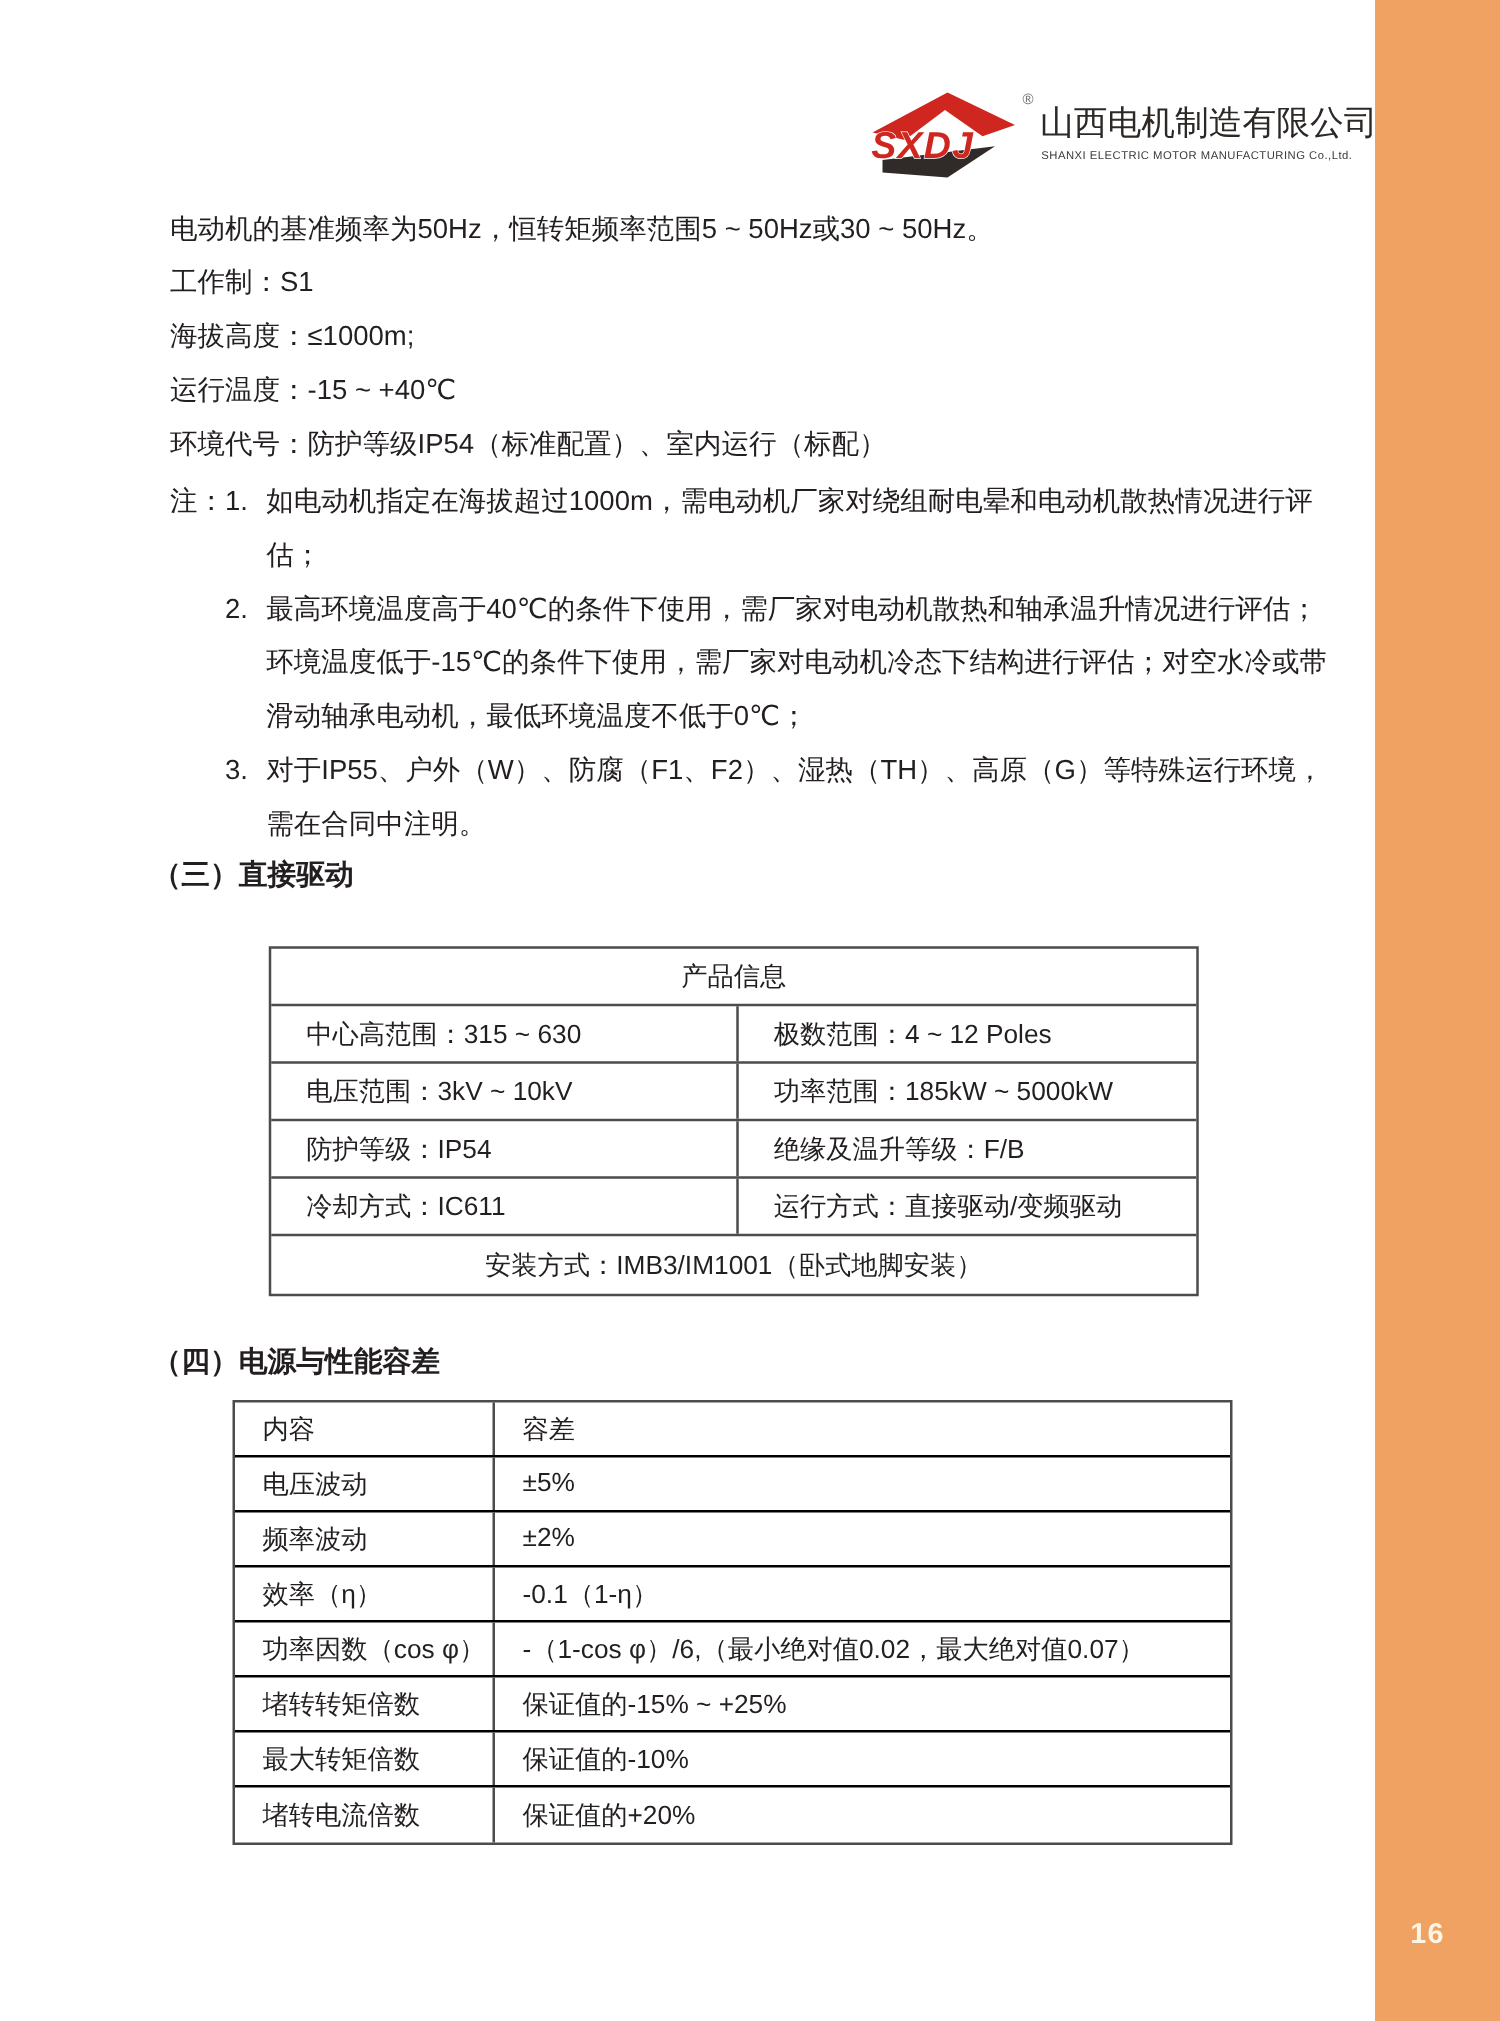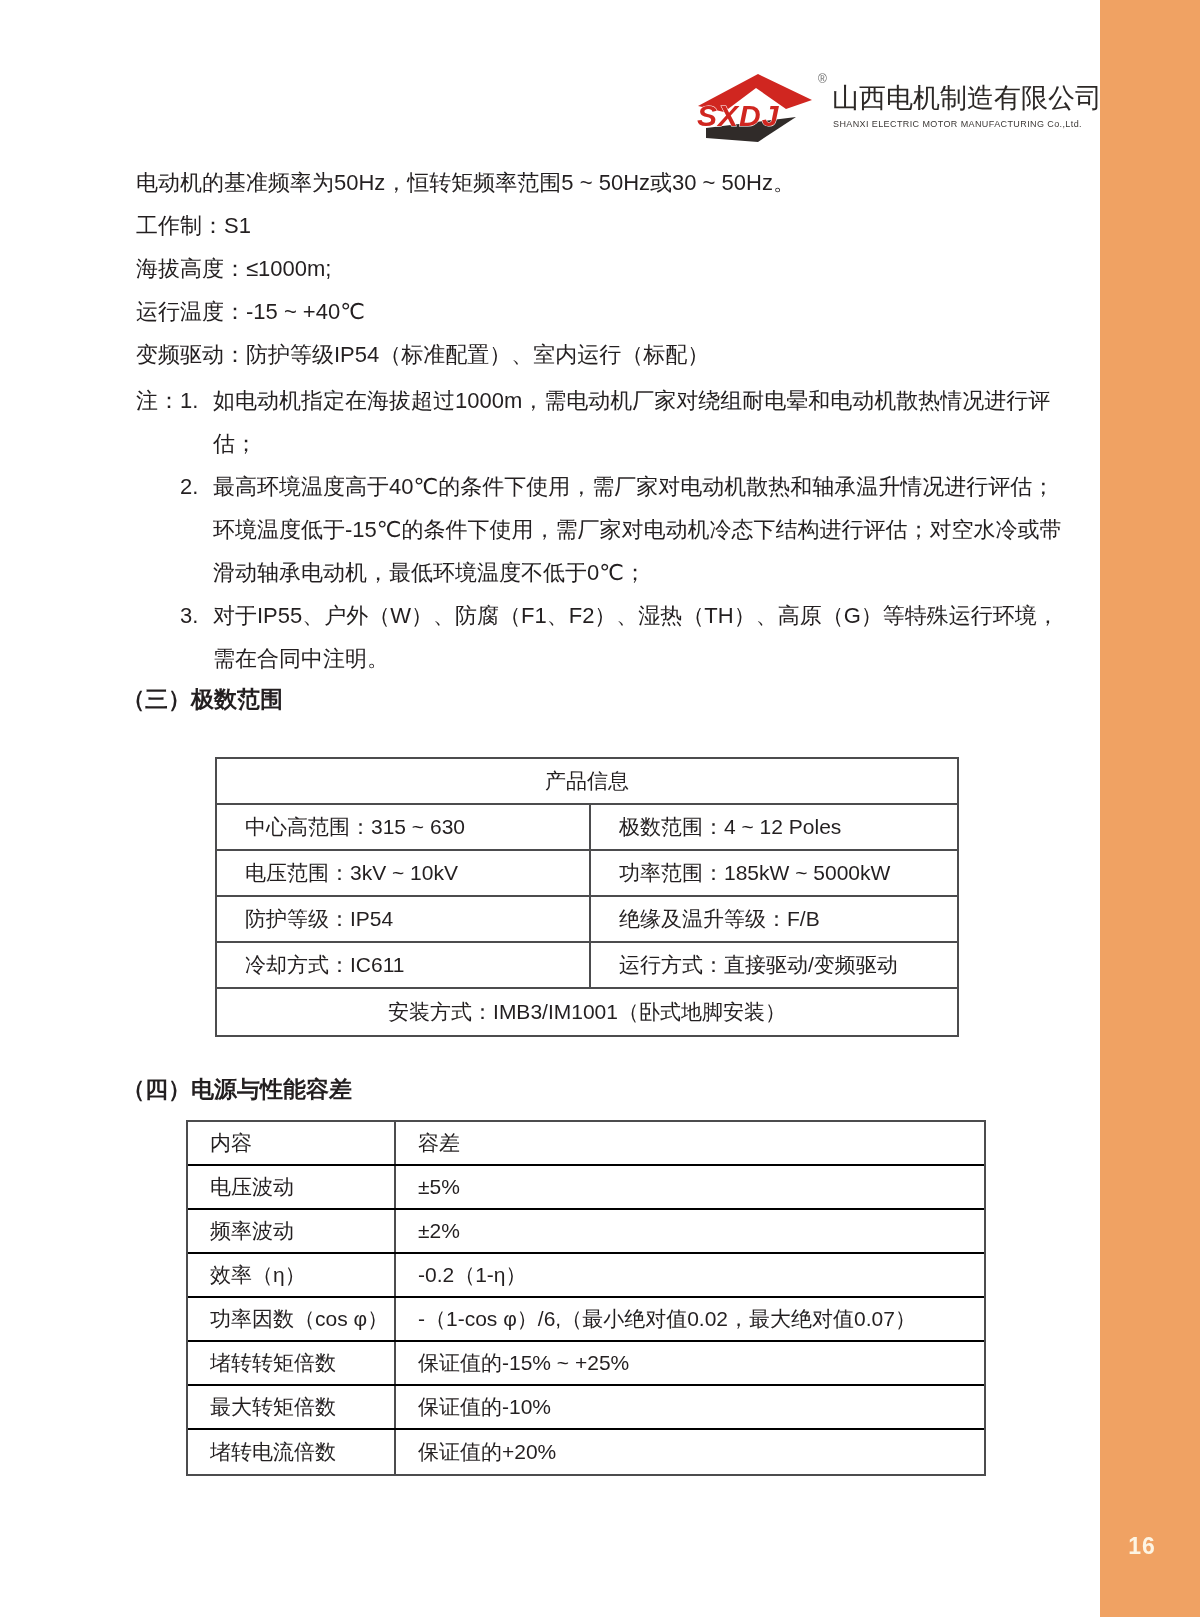--- a/index.html
+++ b/index.html
@@ -82,41 +82,41 @@
     <text x="3" y="56" font-family="Liberation Sans, DejaVu Sans, sans-serif" font-size="30" font-weight="bold" font-style="italic" letter-spacing="1" fill="#d02620" stroke="#ffffff" stroke-width="1" paint-order="stroke">SXDJ</text>
   </svg>
   <div class="reg-mark">®</div>
   <div class="company-cn">山西电机制造有限公司</div>
   <div class="company-en">SHANXI ELECTRIC MOTOR MANUFACTURING Co.,Ltd.</div>
 
   <div class="line l1">电动机的基准频率为50Hz，恒转矩频率范围5 ~ 50Hz或30 ~ 50Hz。</div>
   <div class="line l2">工作制：S1</div>
   <div class="line l3">海拔高度：≤1000m;</div>
   <div class="line l4">运行温度：-15 ~ +40℃</div>
-  <div class="line l5">变频驱动：防护等级IP54（标准配置）、室内运行（标配）</div>
+  <div class="line l5">环境代号：防护等级IP54（标准配置）、室内运行（标配）</div>
 
   <div class="notes">
     <div class="note">
       <span class="note-label">注：</span>
       <span class="note-num">1.</span>
       <p class="note-text">如电动机指定在海拔超过1000m，需电动机厂家对绕组耐电晕和电动机散热情况进行评估；</p>
     </div>
     <div class="note">
       <span class="note-label"></span>
       <span class="note-num">2.</span>
       <p class="note-text">最高环境温度高于40℃的条件下使用，需厂家对电动机散热和轴承温升情况进行评估；环境温度低于-15℃的条件下使用，需厂家对电动机冷态下结构进行评估；对空水冷或带滑动轴承电动机，最低环境温度不低于0℃；</p>
     </div>
     <div class="note">
       <span class="note-label"></span>
       <span class="note-num">3.</span>
       <p class="note-text">对于IP55、户外（W）、防腐（F1、F2）、湿热（TH）、高原（G）等特殊运行环境，需在合同中注明。</p>
     </div>
   </div>
 
-  <div class="section-title st3">（三）极数范围</div>
+  <div class="section-title st3">（三）直接驱动</div>
 
   <div class="t1">
     <div class="t-title">产品信息</div>
     <div class="t-row">
       <div class="c1">中心高范围：315 ~ 630</div>
       <div class="c2">极数范围：4 ~ 12 Poles</div>
     </div>
     <div class="t-row">
       <div class="c1">电压范围：3kV ~ 10kV</div>
       <div class="c2">功率范围：185kW ~ 5000kW</div>
@@ -142,21 +142,21 @@
     <div class="t-row">
       <div class="c1">电压波动</div>
       <div class="c2">±5%</div>
     </div>
     <div class="t-row">
       <div class="c1">频率波动</div>
       <div class="c2">±2%</div>
     </div>
     <div class="t-row">
       <div class="c1">效率（η）</div>
-      <div class="c2">-0.2（1-η）</div>
+      <div class="c2">-0.1（1-η）</div>
     </div>
     <div class="t-row">
       <div class="c1">功率因数（cos φ）</div>
       <div class="c2">-（1-cos φ）/6,（最小绝对值0.02，最大绝对值0.07）</div>
     </div>
     <div class="t-row">
       <div class="c1">堵转转矩倍数</div>
       <div class="c2">保证值的-15% ~ +25%</div>
     </div>
     <div class="t-row">

